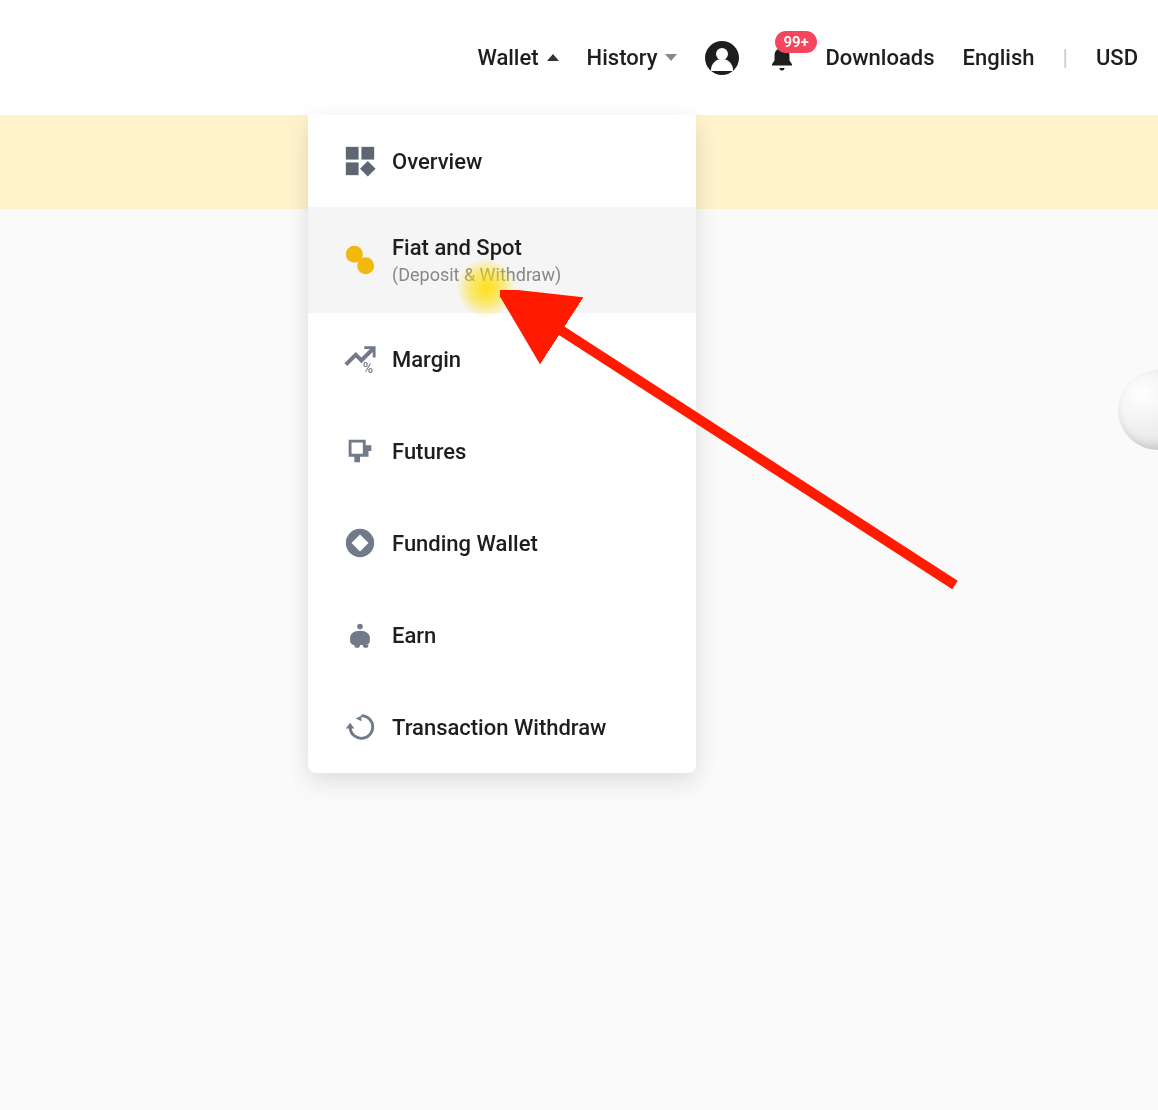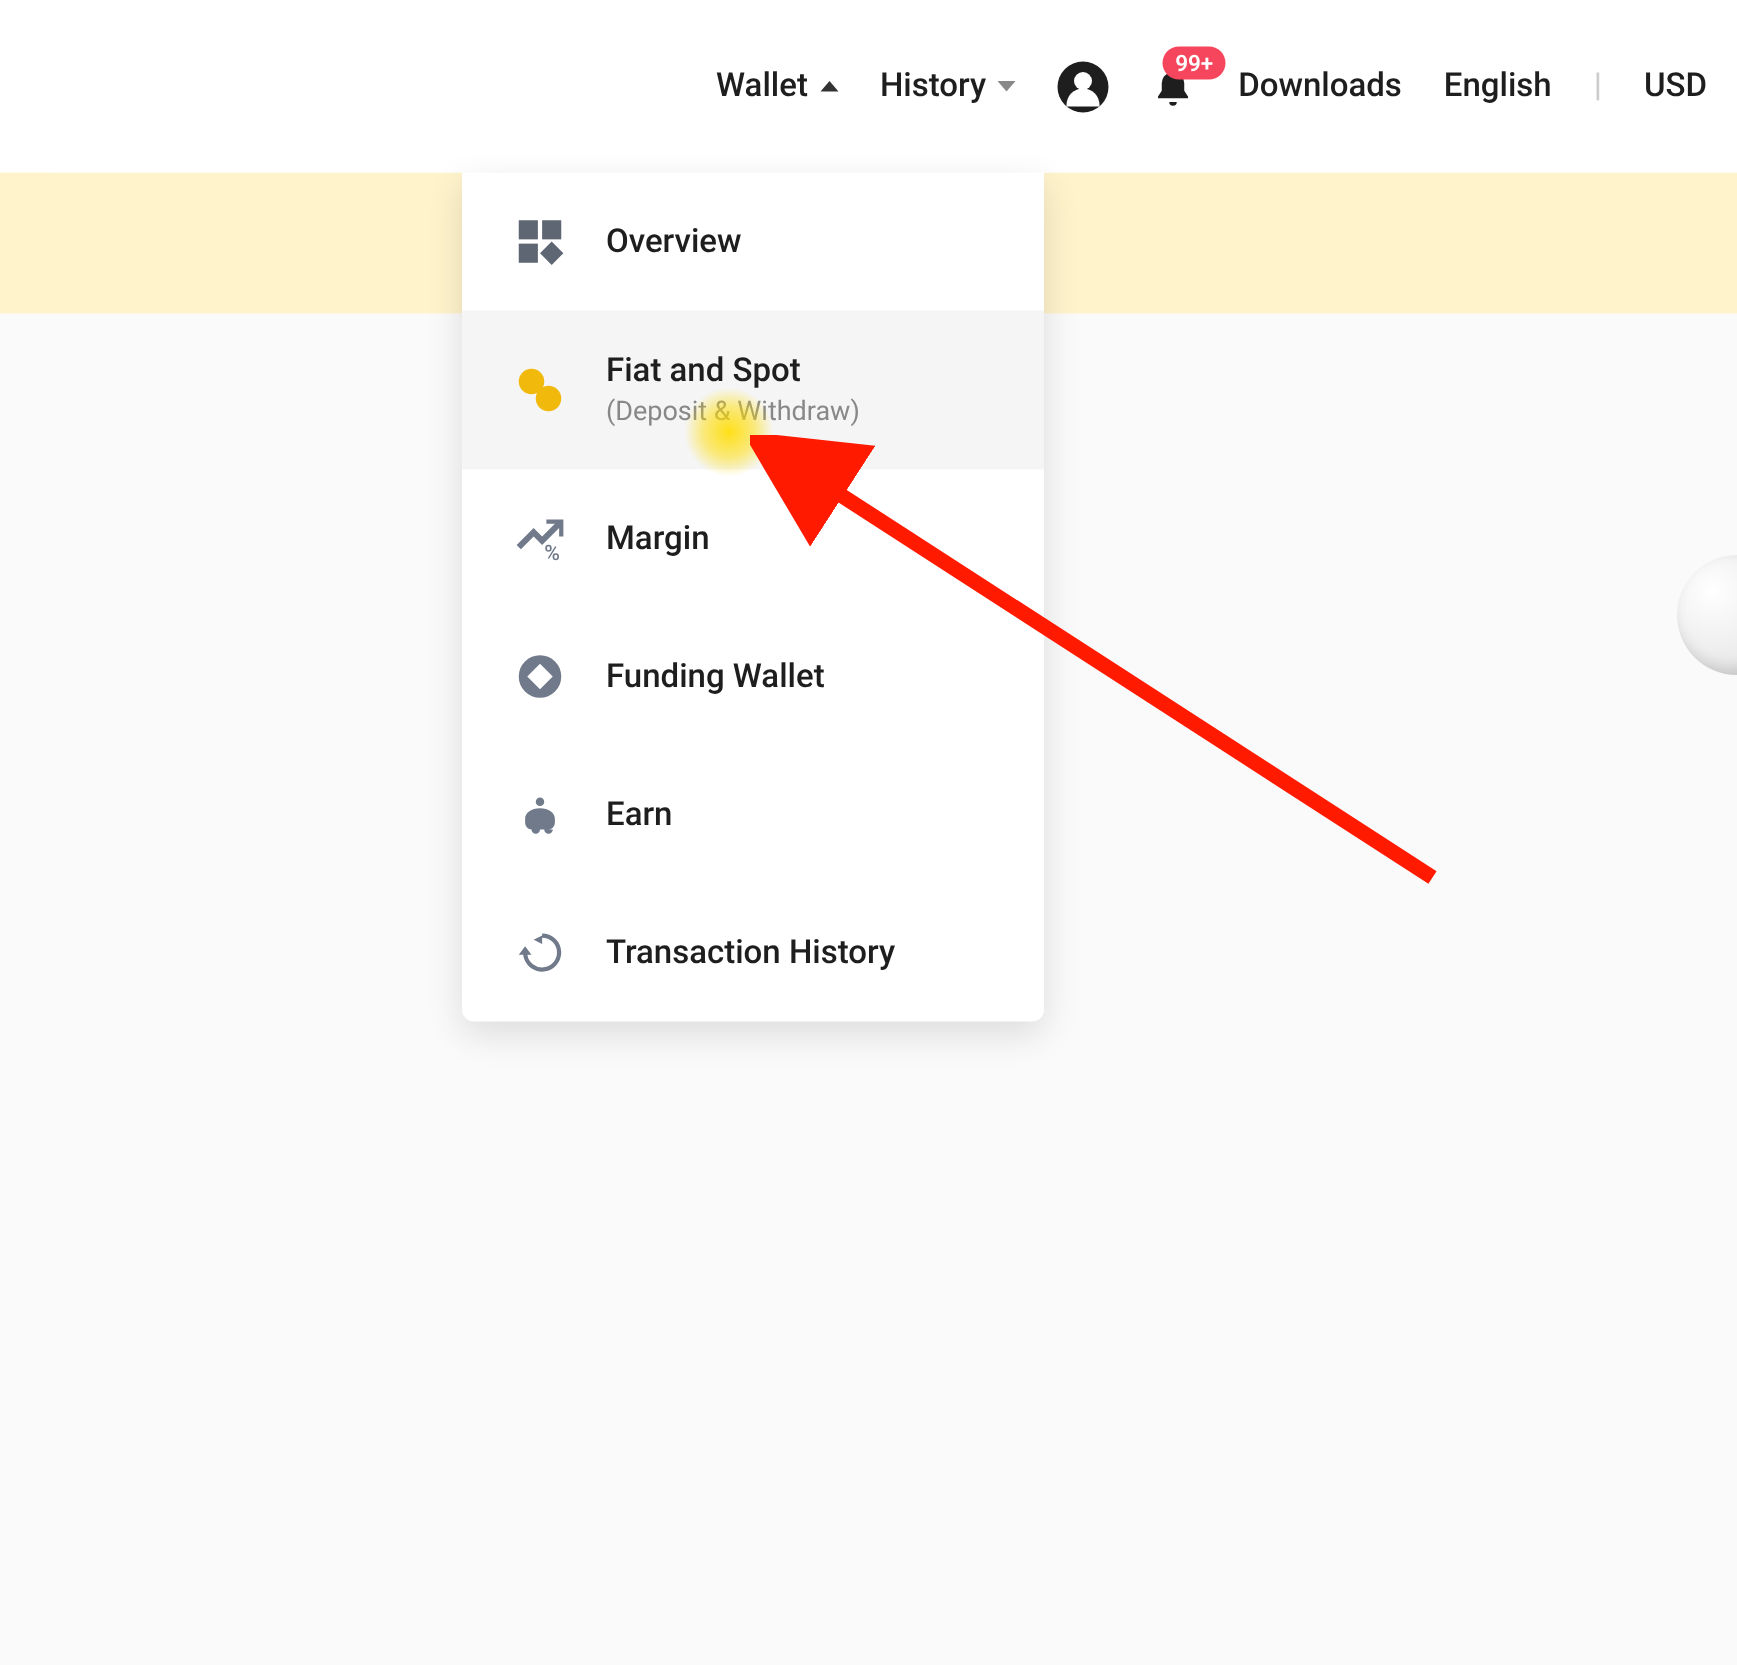--- a/index.html
+++ b/index.html
@@ -77,21 +77,21 @@
     left: 308px;
     width: 388px;
     background: #fff;
     border-radius: 0 0 8px 8px;
     box-shadow: 0 8px 24px rgba(0,0,0,0.12);
     padding: 0;
   }
   .menu-item {
     display: flex;
     align-items: center;
-    gap: 26px;
+    gap: 14px;
     padding: 28px 34px;
     cursor: pointer;
     font-size: 22px;
     color: #1e1e1e;
     font-weight: 500;
   }
   .menu-item.highlight {
     background: #f5f5f5;
     position: relative;
   }
@@ -224,20 +224,31 @@
       <svg viewBox="0 0 24 24">
           <path class="icon-gray" d="M3 17l6-6 4 4 8-8v4h2V3h-8v2h4l-6 6-4-4-8 8z"></path>
           <text x="14" y="22" font-size="10" fill="#707a8a">%</text>
         </svg>
     </div>
     <div class="text-slot">
       <span>Margin</span>
     </div>
   </div>
 
+  <div class="menu-item">
+    <div class="icon-slot">
+      <svg viewBox="0 0 24 24">
+          <path class="icon-gray" d="M4 4h12v4h4v12H8v-4H4V4zm2 2v8h8V6H6zm6 10v4h8v-8h-2v4h-6z"></path>
+          <path fill="#fff" d="M9 8l3 3-3 3V8z"></path>
+        </svg>
+    </div>
+    <div class="text-slot">
+      <span>Futures</span>
+    </div>
+  </div>
 
   <div class="menu-item">
     <div class="icon-slot">
       <svg viewBox="0 0 24 24">
           <circle cx="12" cy="12" r="10" class="icon-gray"></circle>
           <polygon points="12,6 18,12 12,18 6,12" fill="#fff"></polygon>
         </svg>
     </div>
     <div class="text-slot">
       <span>Funding Wallet</span>
@@ -256,21 +267,21 @@
   </div>
 
   <div class="menu-item">
     <div class="icon-slot">
       <svg viewBox="0 0 24 24">
           <path class="icon-gray" d="M13 3a9 9 0 1 1-8.94 10H2l3-4 3 4H6.07A7 7 0 1 0 13 5v3l-4-2 4-2V3z"></path>
           <text x="10" y="16" font-size="8" fill="#fff">$</text>
         </svg>
     </div>
     <div class="text-slot">
-      <span>Transaction History</span>
+      <span>Transaction Withdraw</span>
     </div>
   </div>
 
 
 </div>
 
 <div class="spot-glow"></div>
 
 <svg class="arrow-svg" width="500" height="340" viewBox="0 0 500 340">
   <defs>

